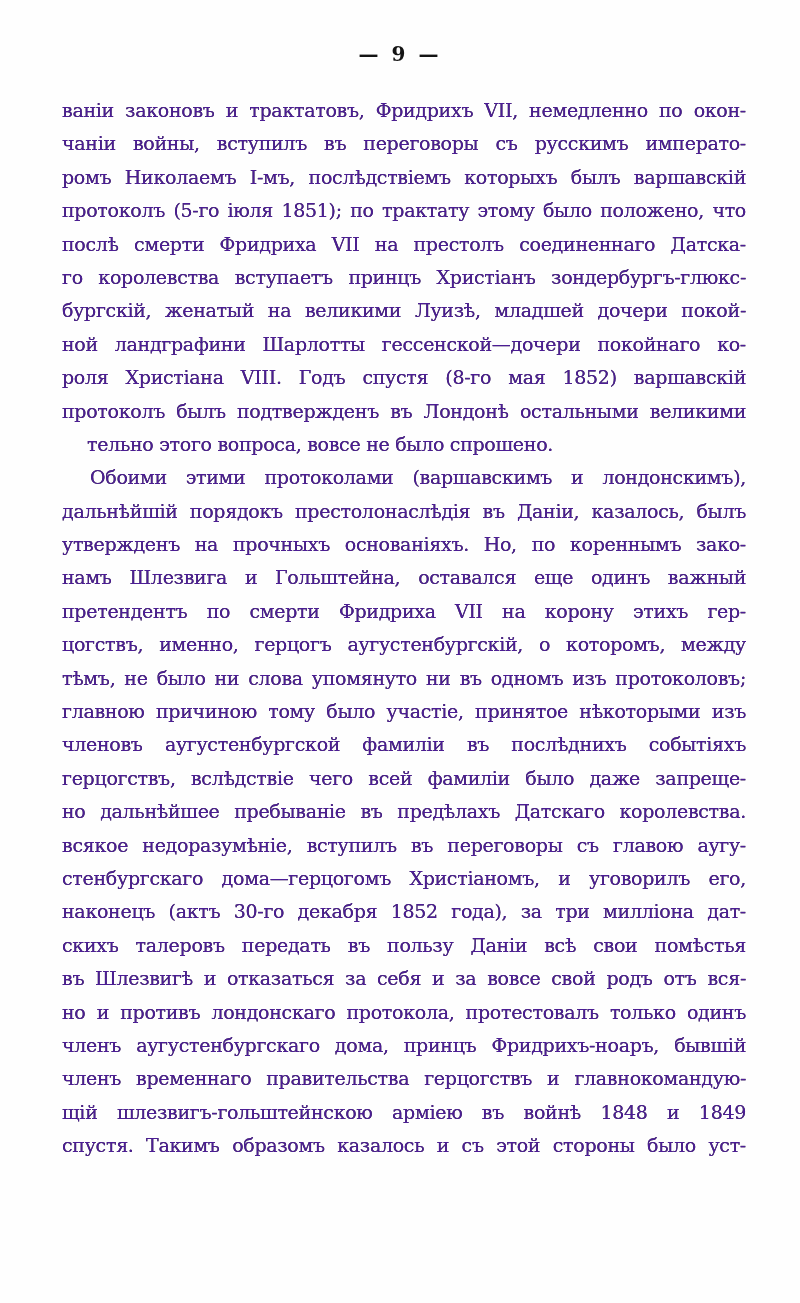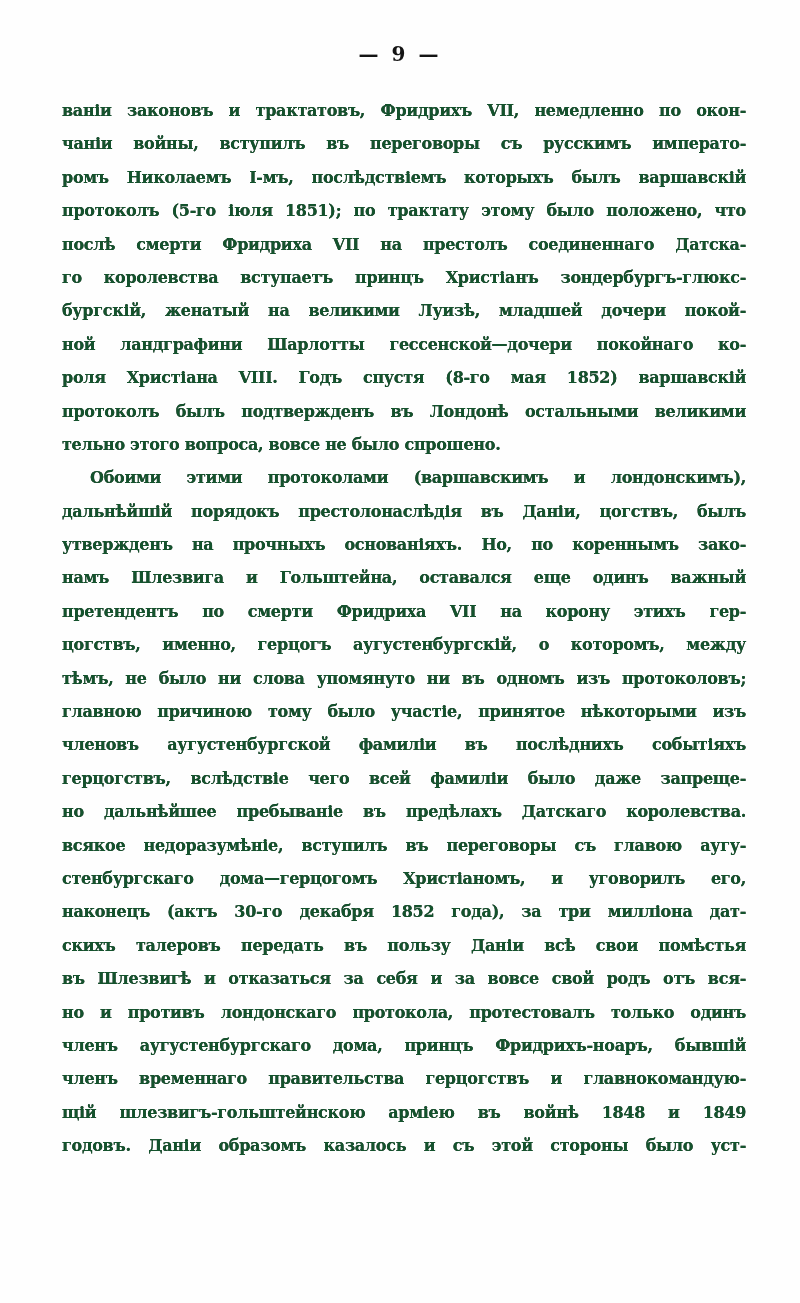--- a/index.html
+++ b/index.html
@@ -32,36 +32,37 @@
     left: 62px;
     top: 94px;
     width: 684px;
   }
   .para {
     margin: 0;
   }
   .line {
     height: 33.4px;
     line-height: 33.4px;
-    font-size: 16px;
-    font-weight: bold;
+    font-size: 19px;
+    font-weight: normal;
     letter-spacing: -0.3px;
     white-space: nowrap;
     text-align: justify;
     text-align-last: justify;
-    color: #14532d;
+    color: #4c1d95;
     
     text-shadow: 0 0 0.4px #333;
   }
   .line.indent {
     text-indent: 28px;
   }
   .line.short {
     text-align: left;
     text-align-last: left;
+    margin-left: 25px;
   }
 </style>
 </head>
 <body>
 
 <div class="page">
   <div class="page-number">— 9 —</div>
   <div class="text-block">
       <div class="para">
         <div class="line">ваніи законовъ и трактатовъ, Фридрихъ VII, немедленно по окон-</div>
@@ -71,35 +72,35 @@
         <div class="line">послѣ смерти Фридриха VII на престолъ соединеннаго Датска-</div>
         <div class="line">го королевства вступаетъ принцъ Христіанъ зондербургъ-глюкс-</div>
         <div class="line">бургскій, женатый на великими Луизѣ, младшей дочери покой-</div>
         <div class="line">ной ландграфини Шарлотты гессенской—дочери покойнаго ко-</div>
         <div class="line">роля Христіана VIII. Годъ спустя (8-го мая 1852) варшавскій</div>
         <div class="line">протоколъ былъ подтвержденъ въ Лондонѣ остальными великими</div>
         <div class="line short">тельно этого вопроса, вовсе не было спрошено.</div>
       </div>
       <div class="para">
         <div class="line indent">Обоими этими протоколами (варшавскимъ и лондонскимъ),</div>
-        <div class="line">дальнѣйшій порядокъ престолонаслѣдія въ Даніи, цогствъ, былъ</div>
+        <div class="line">дальнѣйшій порядокъ престолонаслѣдія въ Даніи, казалось, былъ</div>
         <div class="line">утвержденъ на прочныхъ основаніяхъ. Но, по кореннымъ зако-</div>
         <div class="line">намъ Шлезвига и Гольштейна, оставался еще одинъ важный</div>
         <div class="line">претендентъ по смерти Фридриха VII на корону этихъ гер-</div>
         <div class="line">цогствъ, именно, герцогъ аугустенбургскій, о которомъ, между</div>
         <div class="line">тѣмъ, не было ни слова упомянуто ни въ одномъ изъ протоколовъ;</div>
         <div class="line">главною причиною тому было участіе, принятое нѣкоторыми изъ</div>
         <div class="line">членовъ аугустенбургской фамиліи въ послѣднихъ событіяхъ</div>
         <div class="line">герцогствъ, вслѣдствіе чего всей фамиліи было даже запреще-</div>
         <div class="line">но дальнѣйшее пребываніе въ предѣлахъ Датскаго королевства.</div>
         <div class="line">всякое недоразумѣніе, вступилъ въ переговоры съ главою аугу-</div>
         <div class="line">стенбургскаго дома—герцогомъ Христіаномъ, и уговорилъ его,</div>
         <div class="line">наконецъ (актъ 30-го декабря 1852 года), за три милліона дат-</div>
         <div class="line">скихъ талеровъ передать въ пользу Даніи всѣ свои помѣстья</div>
         <div class="line">въ Шлезвигѣ и отказаться за себя и за вовсе свой родъ отъ вся-</div>
         <div class="line">но и противъ лондонскаго протокола, протестовалъ только одинъ</div>
         <div class="line">членъ аугустенбургскаго дома, принцъ Фридрихъ-ноаръ, бывшій</div>
         <div class="line">членъ временнаго правительства герцогствъ и главнокомандую-</div>
         <div class="line">щій шлезвигъ-гольштейнскою арміею въ войнѣ 1848 и 1849</div>
-        <div class="line">годовъ. Даніи образомъ казалось и съ этой стороны было уст-</div>
+        <div class="line">спустя. Такимъ образомъ казалось и съ этой стороны было уст-</div>
       </div>
     </div>
 </div>
 
 </body></html>

